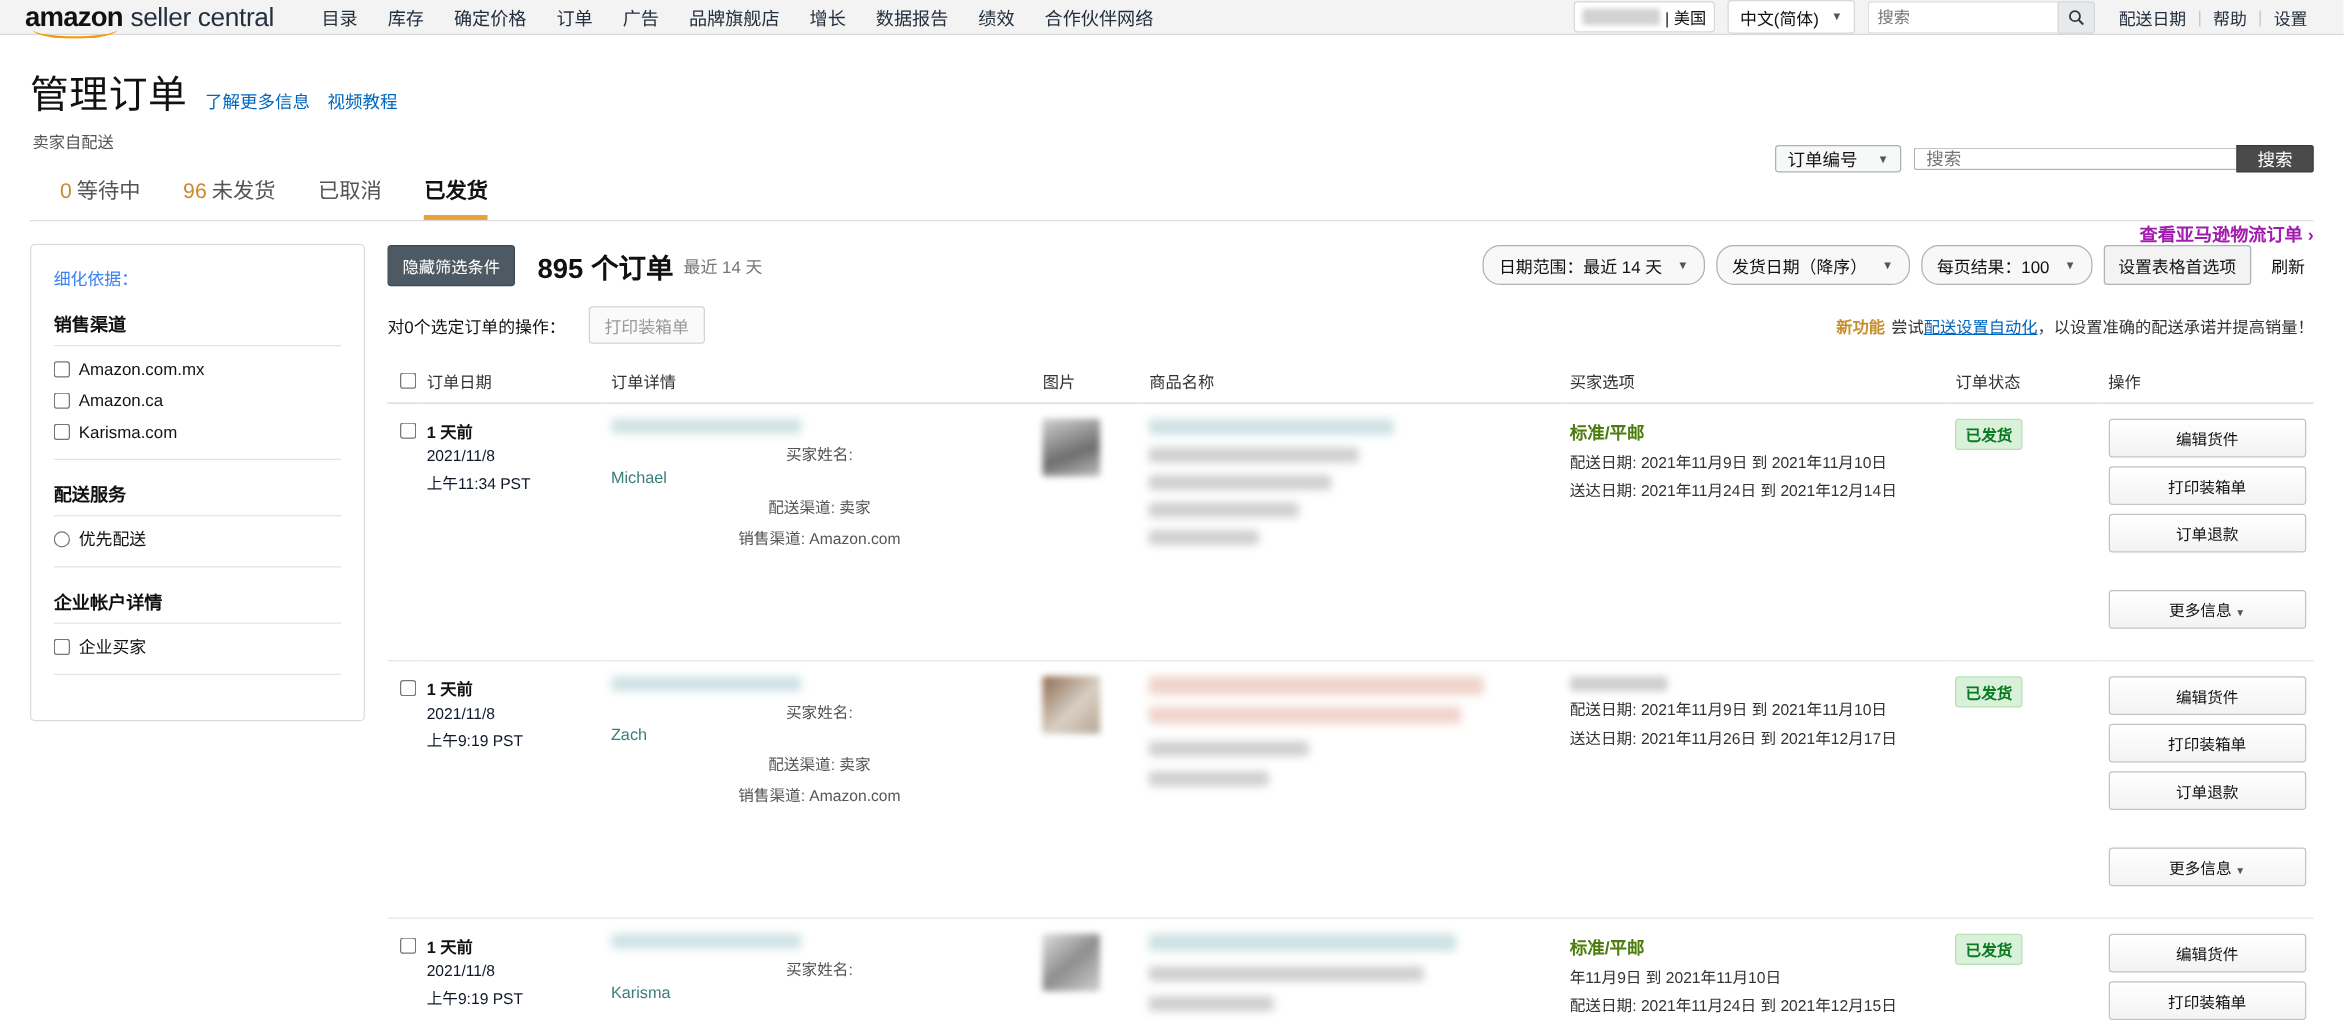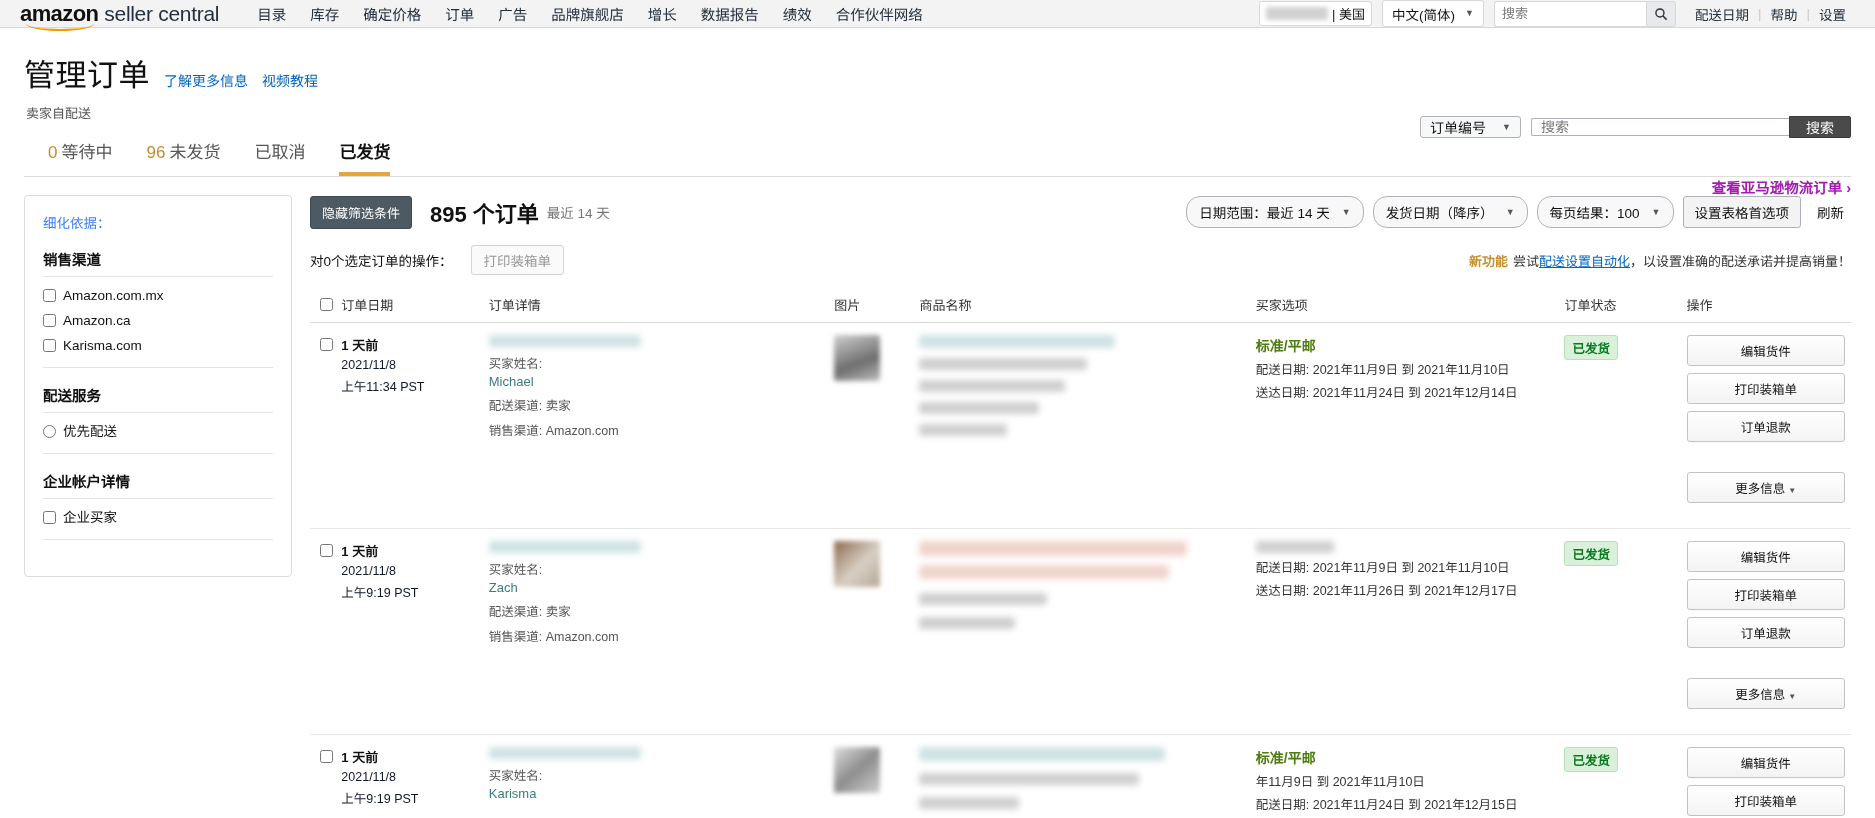--- a/index.html
+++ b/index.html
@@ -223,21 +223,21 @@
   .col-act { width: 148px; }
 
   .d-ago { font-weight: bold; font-size: 13px; color: #111; }
   .d-sub { color: #0f172a; font-size: 12.5px; margin-top: 4px; }
 
   .blurline {
     background: #cfe2e4; filter: blur(3.4px); border-radius: 3px; height: 12px;
   }
   .blurline.gray { background: #cfcfcf; }
   .blurline.pink { background: #f0d4cc; }
-  .det-lbl { color: #555; font-size: 12.5px; margin-top: 6px; }
+  .det-lbl { color: #555; font-size: 12.5px; margin-top: 6px; text-align: center; }
   .det-name { color: #3a7d7b; font-size: 13px; margin-top: 2px; }
 
   .thumb {
     width: 46px; height: 46px; background: #e3e3e3;
     filter: blur(2.6px); border-radius: 2px;
   }
   .thumb.t2 { background: linear-gradient(135deg,#8c6a4d 0%,#d8cfc4 55%,#b7a693 100%); }
   .thumb.t1 { background: linear-gradient(160deg,#cfcfcf 0%,#6e6e6e 60%,#bdbdbd 100%); }
   .thumb.t3 { background: linear-gradient(140deg,#dedede 0%,#8e8e8e 50%,#cfcfcf 100%); }
 

